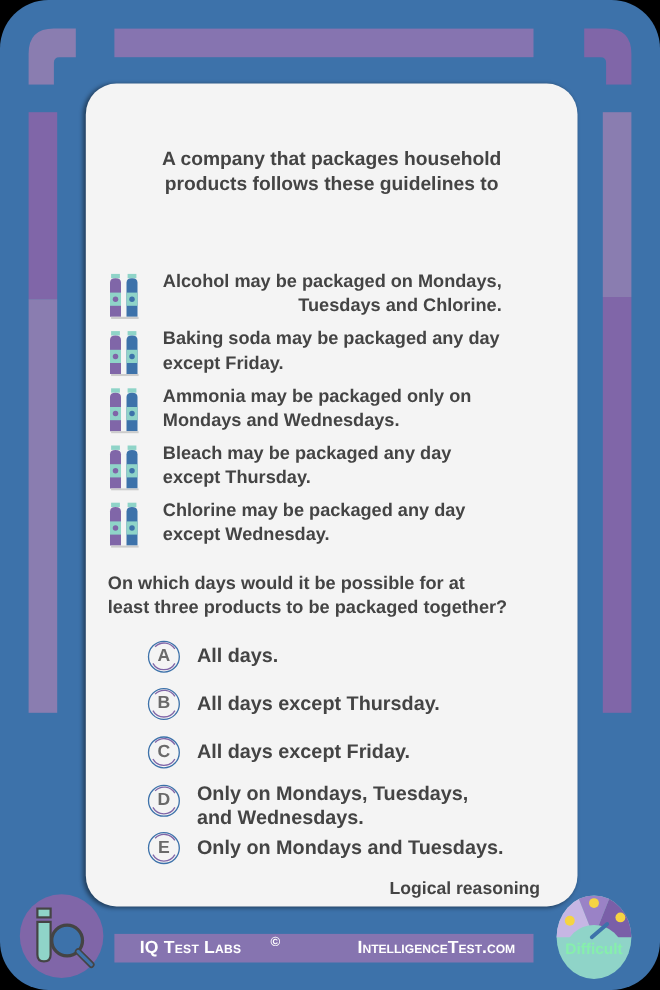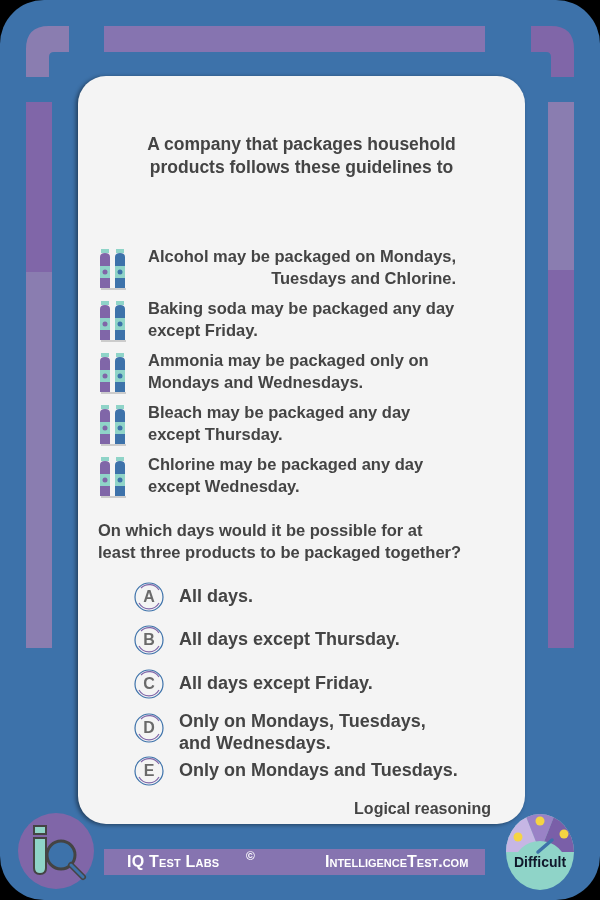--- a/index.html
+++ b/index.html
@@ -251,15 +251,15 @@
         <path d="M35 42 L0 42 L0 10 L20 4 Z" fill="#c6b6e4"></path>
         <path d="M35 42 L20 4 L50 4 Z" fill="#9a82c6"></path>
         <path d="M35 42 L50 4 L70 10 L70 42 Z" fill="#7a5fa8"></path>
         <ellipse cx="35" cy="55" rx="26" ry="24" fill="#8fd4c8"></ellipse>
       </g>
       <circle cx="13" cy="27" r="4.5" fill="#f5d442"></circle>
       <circle cx="35" cy="11" r="4.5" fill="#f5d442"></circle>
       <circle cx="59" cy="24" r="4.5" fill="#f5d442"></circle>
       <line x1="33" y1="42" x2="47" y2="30" stroke="#3d72aa" stroke-width="3.5" stroke-linecap="round"></line>
     </svg>
-    <span style="position:absolute; left:0; width:70px; top:44px; text-align:center; font-weight:bold; font-size:14px; color:#0f172a;">Difficult</span>
+    <span style="position:absolute; left:0; width:70px; top:44px; text-align:center; font-weight:bold; font-size:14px; color:#86efac;">Difficult</span>
   </div>
 </div>
 
 </body></html>

